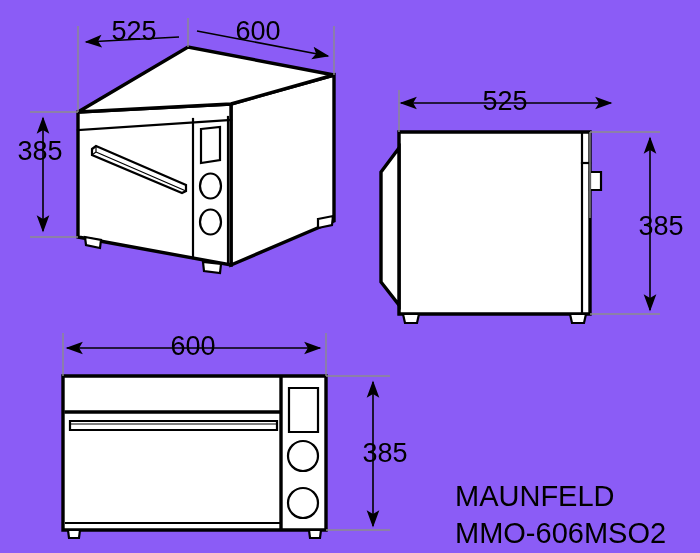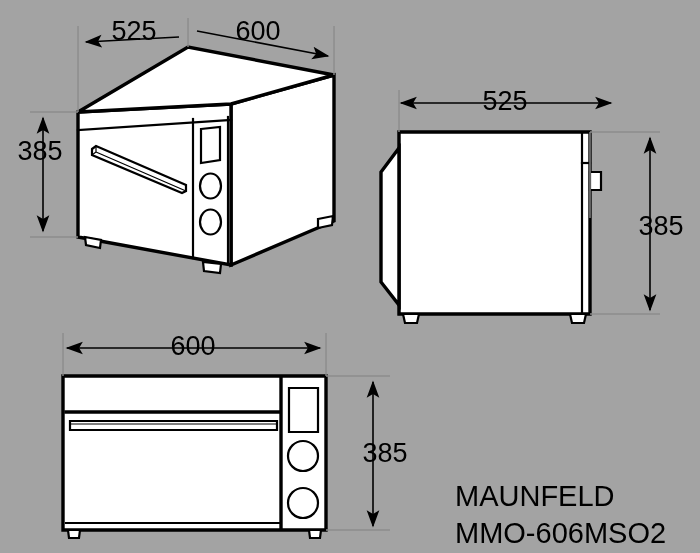--- a/index.html
+++ b/index.html
@@ -7,21 +7,21 @@
     padding: 0;
     background: #ffffff;
   }
   body {
     font-family: "Liberation Sans", sans-serif;
   }
   #canvas {
     position: relative;
     width: 700px;
     height: 553px;
-    background: #a3a3a3;
+    background: #8b5cf6;
     overflow: hidden;
   }
   svg.drawing {
     position: absolute;
     left: 0;
     top: 0;
     width: 700px;
     height: 553px;
   }
   .dim-text {

